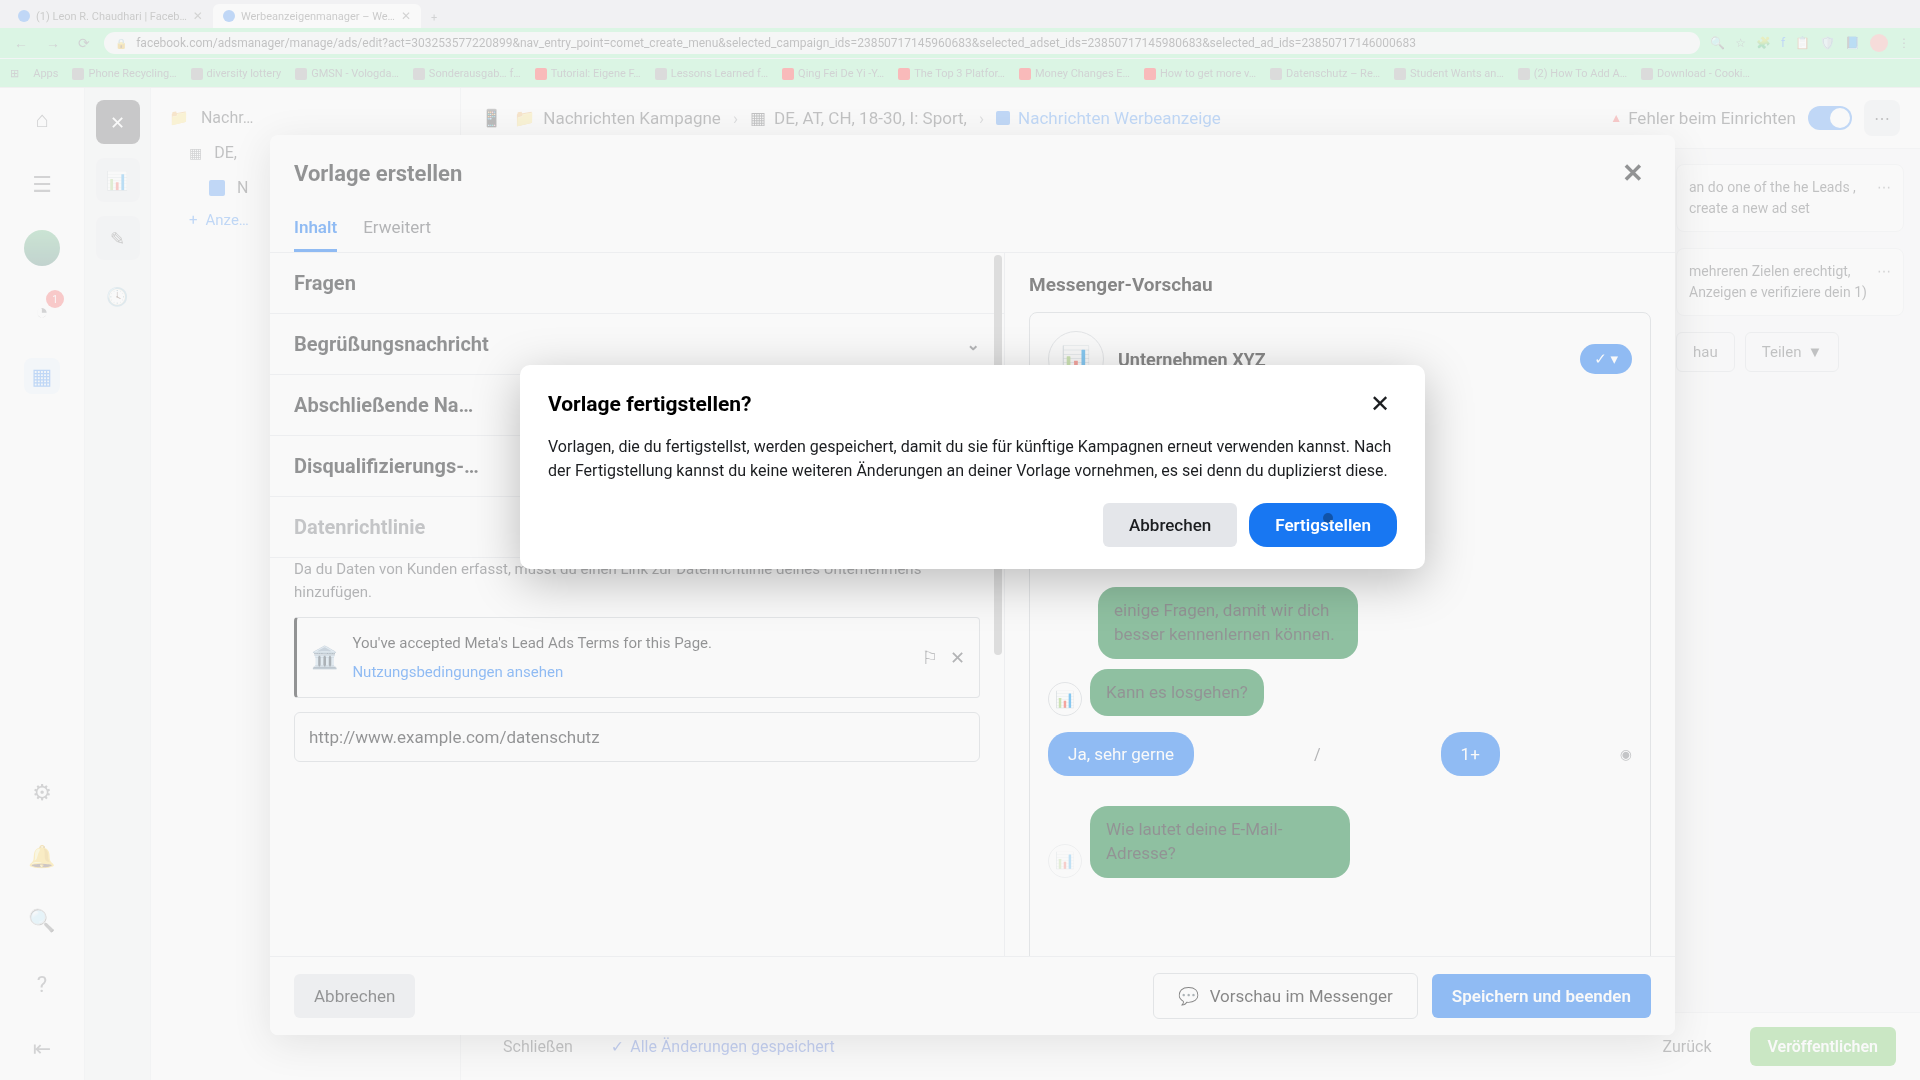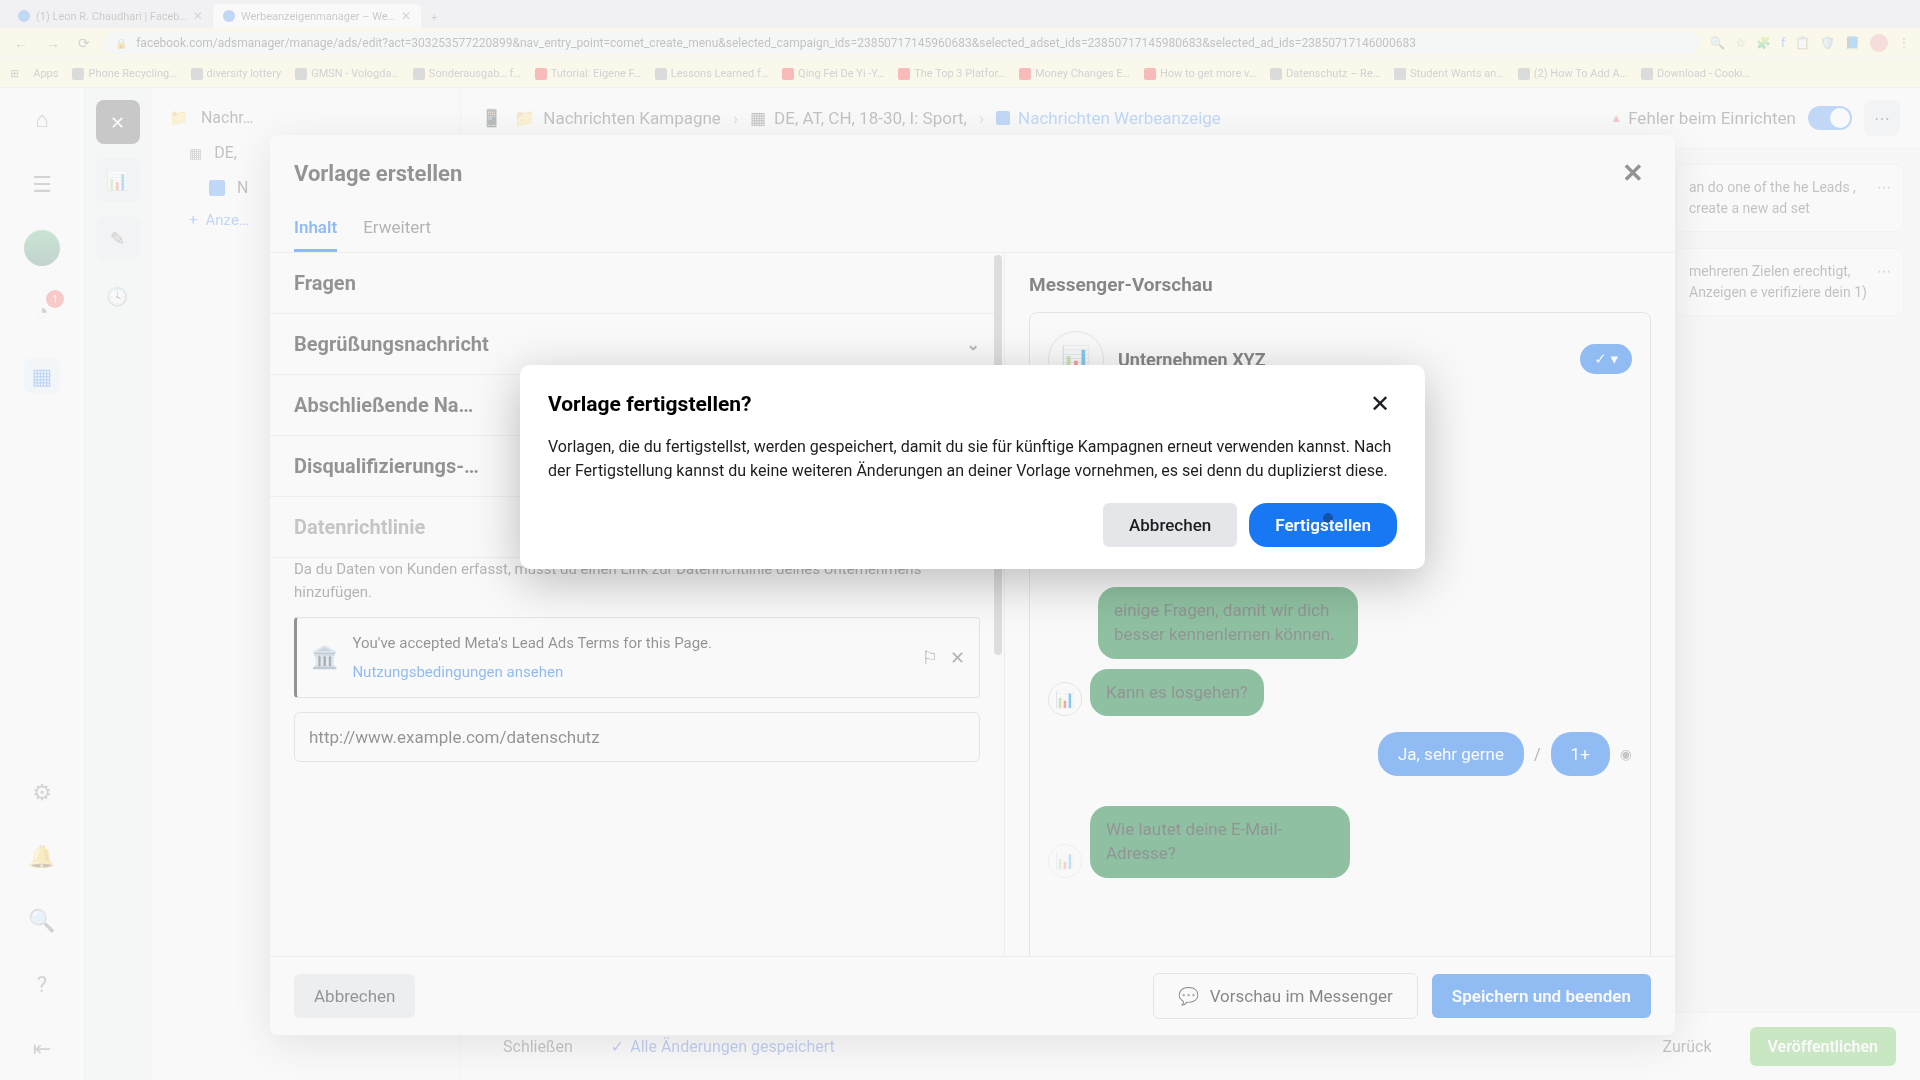--- a/index.html
+++ b/index.html
@@ -1,19 +1,19 @@
 <!DOCTYPE html>
 <html><head>
 <meta charset="utf-8">
 <style>
 * { box-sizing: border-box; margin: 0; padding: 0; font-family: -apple-system, BlinkMacSystemFont, "Segoe UI", Roboto, Helvetica, Arial, sans-serif; }
 body { width: 1920px; height: 1080px; overflow: hidden; background: #f0f2f5; position: relative; }
 
 
-.browser-chrome { height: 88px; background: #fef9c3; border-bottom: 1px solid #dcdcdc; }
+.browser-chrome { height: 88px; background: #86efac; border-bottom: 1px solid #dcdcdc; }
 .tab-bar { height: 28px; background: #dfe1e5; display: flex; align-items: flex-end; padding-left: 8px; gap: 0; font-size: 11px; }
 .browser-tab { background: #fff; border-radius: 6px 6px 0 0; padding: 4px 10px; display: flex; align-items: center; gap: 6px; min-width: 180px; height: 24px; color: #444; }
 .browser-tab.inactive { background: transparent; }
 .tab-favicon { width: 12px; height: 12px; border-radius: 50%; background: #1877f2; }
 .tab-close { color: #666; font-size: 12px; }
 .address-bar { height: 30px; display: flex; align-items: center; gap: 10px; padding: 0 10px; }
 .nav-arrow { color: #5f6368; font-size: 14px; padding: 2px 4px; }
 .url-bar { flex: 1; background: #f1f3f4; border-radius: 14px; padding: 2px 12px; font-size: 12px; color: #202124; display: flex; align-items: center; gap: 8px; height: 22px; }
 .lock-icon::before { content: "🔒"; font-size: 10px; }
 .addr-icons { display: flex; gap: 10px; color: #5f6368; font-size: 12px; align-items: center; }
@@ -97,21 +97,21 @@
 .preview-title { font-size: 19px; font-weight: 700; margin-bottom: 16px; }
 .chat-preview { border: 1px solid #ccd0d5; border-radius: 8px; padding: 18px; height: 680px; overflow: hidden; }
 .chat-header { display: flex; align-items: center; gap: 14px; margin-bottom: 20px; }
 .chat-avatar { width: 56px; height: 56px; border-radius: 50%; border: 1px solid #ccd0d5; display: flex; align-items: center; justify-content: center; font-size: 24px; position: relative; }
 .chat-avatar::after { content: ""; position: absolute; bottom: 2px; right: 2px; width: 14px; height: 14px; background: #42b72a; border: 2px solid #fff; border-radius: 50%; }
 .chat-name { font-size: 18px; font-weight: 700; flex: 1; }
 .chat-check { background: #1877f2; color: #fff; border-radius: 18px; padding: 6px 14px; font-size: 15px; display: flex; align-items: center; gap: 4px; }
 .msg-bubble-in { background: #15803d; border-radius: 18px; padding: 12px 16px; font-size: 17px; color: #1c1e21; max-width: 260px; margin-bottom: 10px; margin-left: 50px; line-height: 1.4; }
 .msg-bubble-row { display: flex; align-items: flex-end; gap: 8px; margin-bottom: 16px; }
 .small-avatar { width: 34px; height: 34px; border-radius: 50%; border: 1px solid #ccd0d5; display: flex; align-items: center; justify-content: center; font-size: 16px; }
-.reply-row { display: flex; align-items: center; gap: 10px; justify-content: flex-end; margin-bottom: 30px; }
+.reply-row { display: flex; align-items: center; gap: 10px; justify-content: space-between; margin-bottom: 30px; }
 .reply-pill { background: #1877f2; color: #fff; border-radius: 20px; padding: 12px 20px; font-size: 17px; }
 .reply-sep { color: #65676b; }
 .reply-seen { color: #8a8d91; font-size: 14px; }
 
 .modal1-footer { border-top: 1px solid #e4e6ea; padding: 16px 24px; display: flex; align-items: center; gap: 14px; background: #fff; border-radius: 0 0 8px 8px; }
 .m1-btn { padding: 12px 20px; border-radius: 6px; font-size: 17px; }
 .m1-cancel { background: #e4e6ea; color: #1c1e21; }
 .m1-preview { display: flex; align-items: center; gap: 10px; padding: 12px 24px; border: 1px solid #ccd0d5; border-radius: 6px; font-size: 17px; margin-left: auto; }
 .m1-preview::before { content: "💬"; }
 .m1-save { background: #1877f2; color: #fff; font-weight: 600; }
@@ -293,20 +293,26 @@
       <span class="bc-err">
           <span>Fehler beim Einrichten</span>
         </span>
       <span class="toggle"></span>
       <span class="dots-btn">⋯</span>
     </div>
 
     <div class="right-panel">
       <div class="rp-card"><span class="rp-card-dots">⋯</span><span>an do one of the he Leads , create a new ad set</span></div>
       <div class="rp-card"><span class="rp-card-dots">⋯</span><span>mehreren Zielen erechtigt, Anzeigen e verifiziere dein 1)</span></div>
+      <div class="rp-buttons">
+        <div class="rp-btn">
+            <span>hau</span>
+          </div>
+        <div class="rp-btn"><span>Teilen</span> ▼</div>
+      </div>
     </div>
 
     <div class="bottom-bar">
       <span class="bb-btn bb-close">Schließen</span>
       <span class="bb-saved">
           <span>Alle Änderungen gespeichert</span>
         </span>
       <span class="bb-btn bb-back">Zurück</span>
       <span class="bb-btn bb-publish">Veröffentlichen</span>
     </div>

